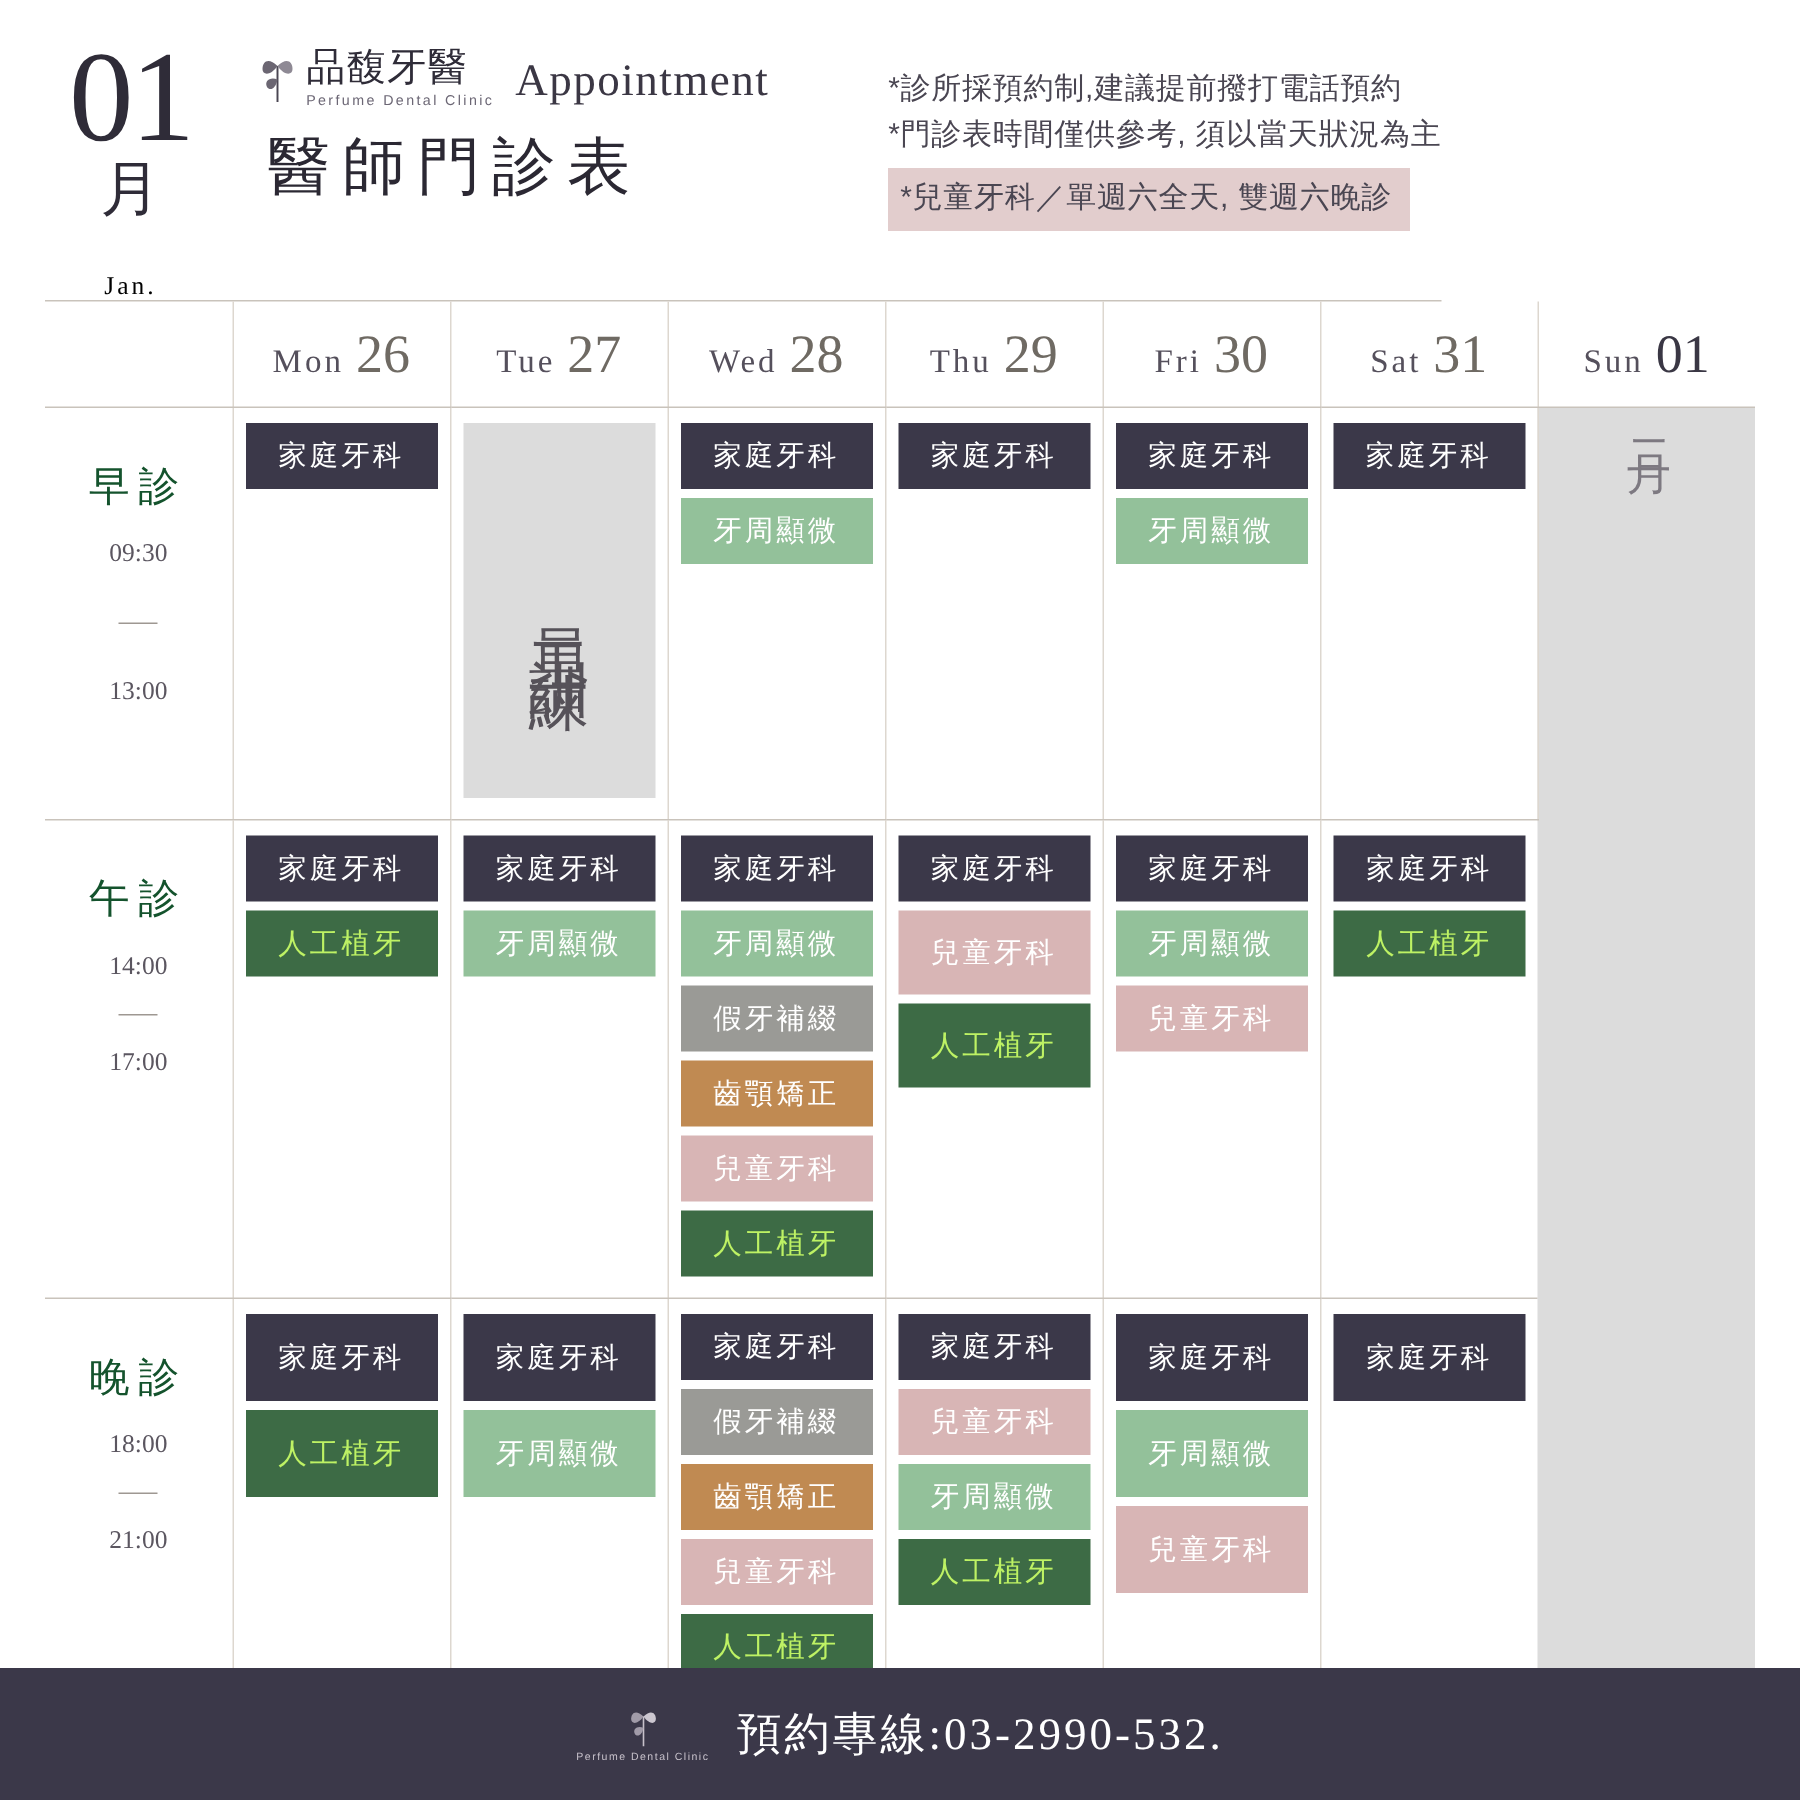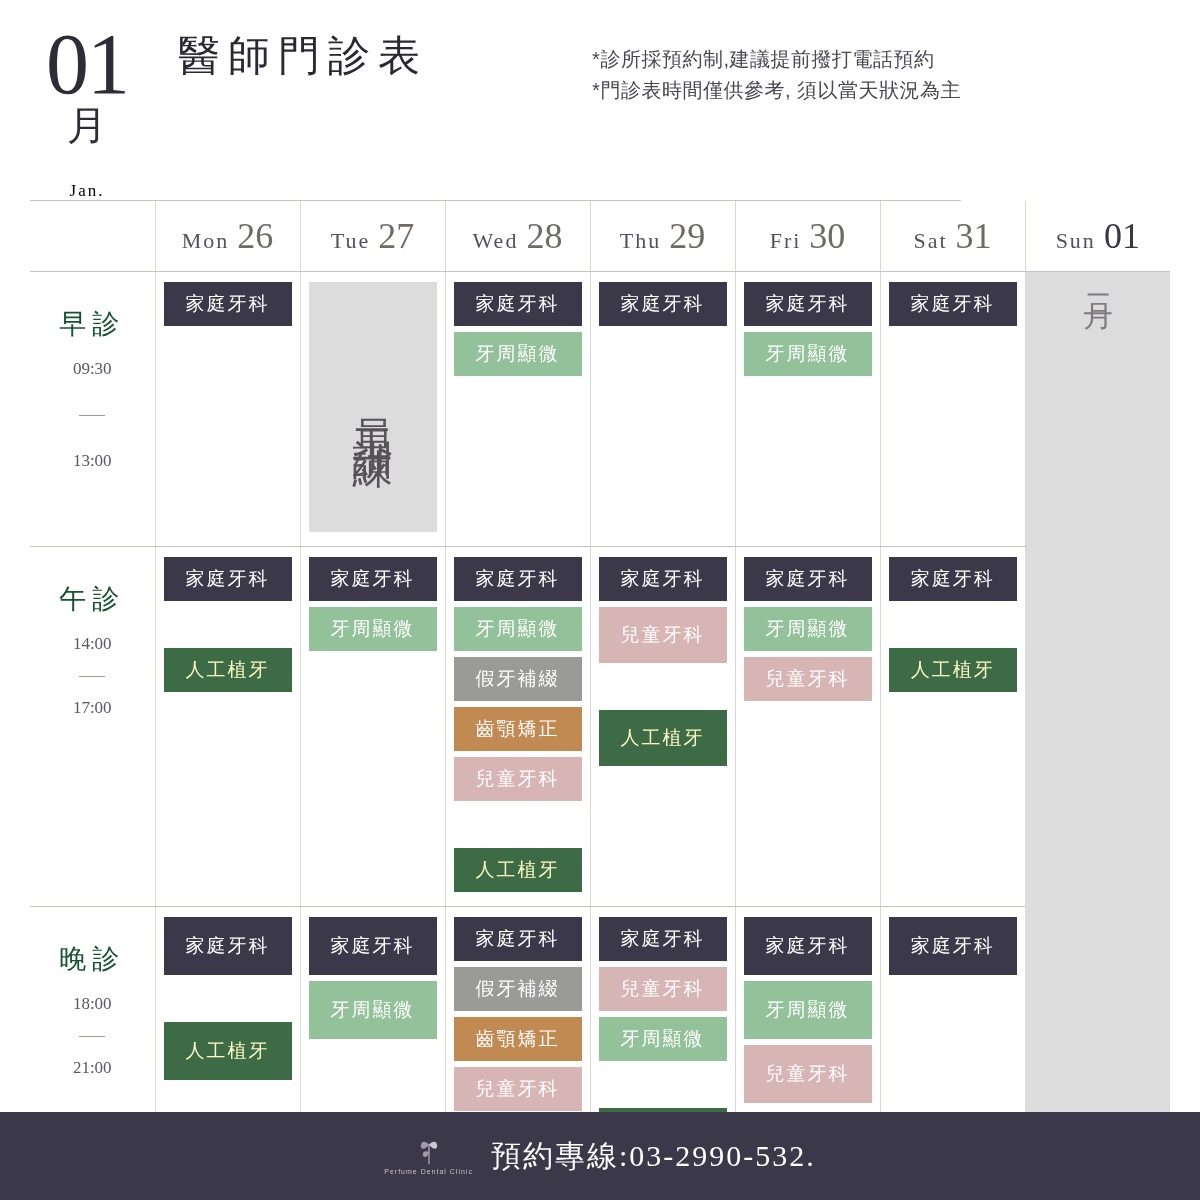--- a/index.html
+++ b/index.html
@@ -170,21 +170,21 @@
   .chips{display:flex;flex-direction:column;gap:6px;}
   .chip{
     height:44px;
     display:flex;align-items:center;justify-content:center;
     font-family:"Liberation Serif","DejaVu Serif",serif;
     font-size:19px;
     letter-spacing:2px;
   }
   .c-family{background:#3b3849;color:#ffffff;}
   .c-perio{background:#93c19a;color:#ffffff;}
-  .c-implant{background:#3d6b45;color:#fef9c3;margin-top:41px;}
+  .c-implant{background:#3d6b45;color:#bef264;}
   .c-denture{background:#9a9a96;color:#ffffff;}
   .c-ortho{background:#c08a52;color:#ffffff;}
   .c-kids{background:#d8b5b5;color:#ffffff;}
 
   .training{
     background:#dcdcdc;
     height:250px;
     display:flex;align-items:center;justify-content:center;
   }
   .training span{
@@ -226,26 +226,42 @@
   <div class="header">
 
     <div class="month-block">
       <div class="month-num">01</div>
       <div class="month-cn">月</div>
       <div class="month-en">Jan.</div>
     </div>
 
     <div class="header-right">
       <div class="title-col">
+        <div class="brand-row">
+          <div class="brand">
+            <svg class="brand-logo" viewBox="0 0 26 34">
+              <path d="M13 33 C13 22 13 14 13 9" stroke="#4a4652" stroke-width="1.3" fill="none"></path>
+              <path d="M13 9 C7 3 3 6 3 11 C3 15 8 16 13 9 Z" fill="#6b6672"></path>
+              <path d="M13 9 C19 3 23 6 23 11 C23 15 18 16 13 9 Z" fill="#8e8994"></path>
+              <path d="M13 18 C8 16 4 19 6 23 C8 26 12 24 13 18 Z" fill="#6b6672"></path>
+            </svg>
+            <div class="brand-text">
+              <div class="brand-cn">品馥牙醫</div>
+              <div class="brand-en">Perfume Dental Clinic</div>
+            </div>
+          </div>
+          <div class="appointment">Appointment</div>
+        </div>
         <div class="big-title">醫師門診表</div>
       </div>
 
       <div class="notes-col">
         <div class="note">*診所採預約制,建議提前撥打電話預約</div>
         <div class="note">*門診表時間僅供參考, 須以當天狀況為主</div>
+        <div class="note highlight">*兒童牙科／單週六全天, 雙週六晚診</div>
       </div>
     </div>
   </div>
 
   <div class="grid">
     <table>
       <colgroup>
         <col class="timecol">
           <col class="daycol">
           <col class="daycol">

